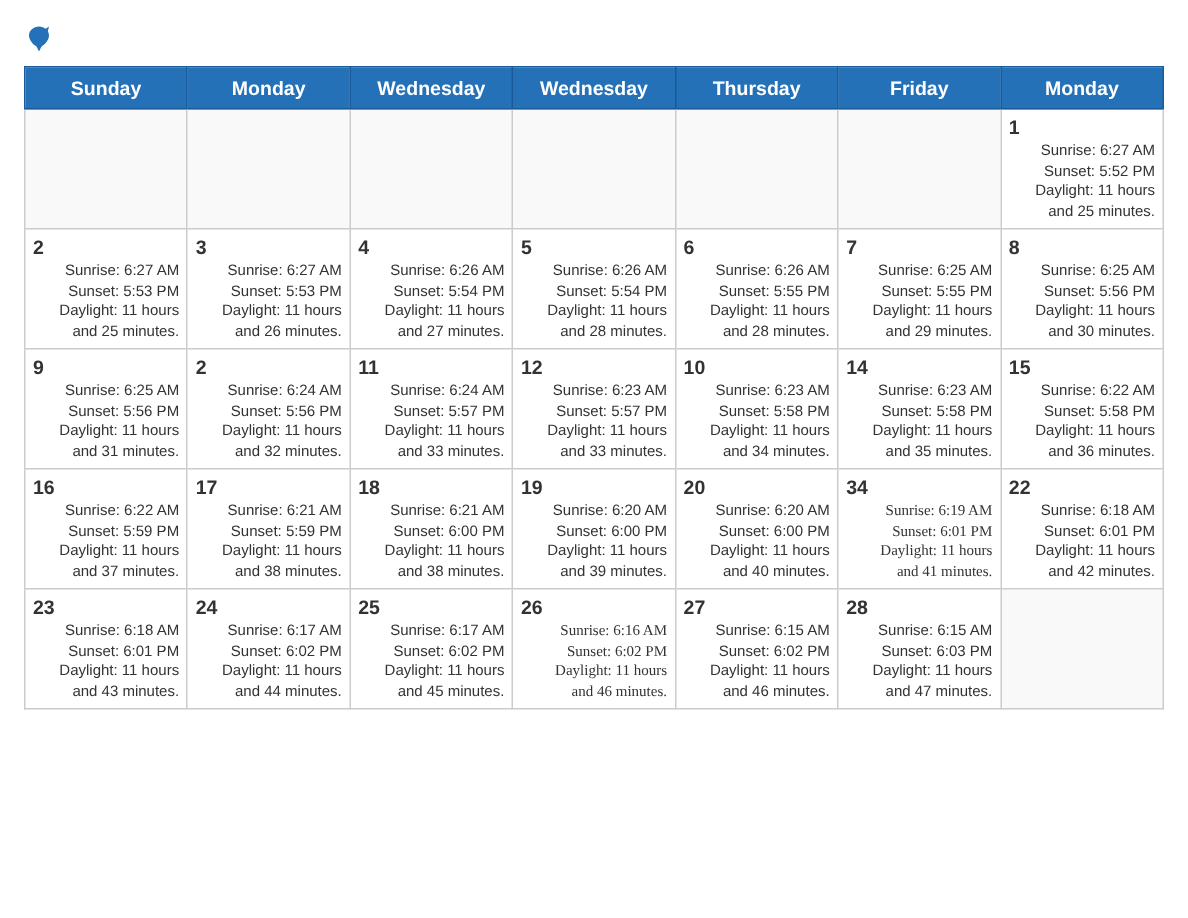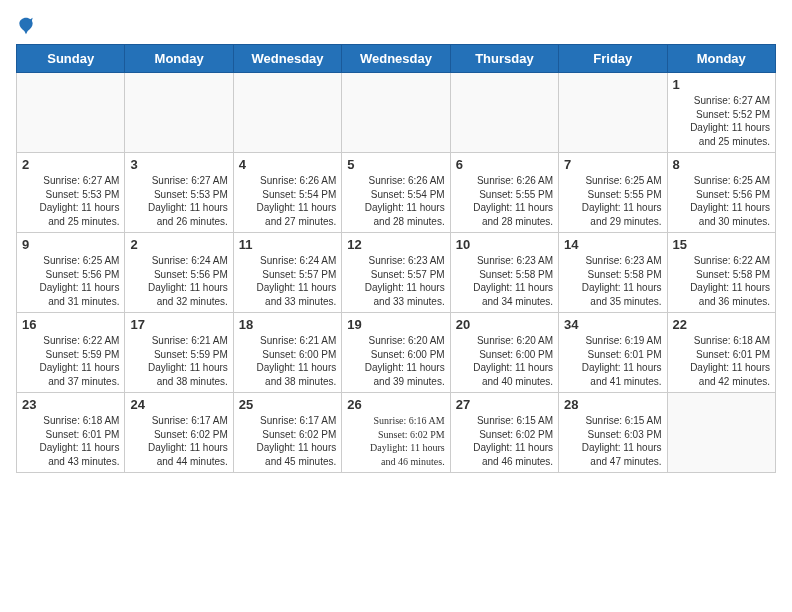--- a/index.html
+++ b/index.html
@@ -267,21 +267,21 @@
         </td>
         <td>
           <div class="day-num">20</div>
           <div class="day-info" style="white-space: pre-line;">Sunrise: 6:20 AM
 Sunset: 6:00 PM
 Daylight: 11 hours
 and 40 minutes.</div>
         </td>
         <td>
           <div class="day-num">34</div>
-          <div class="day-info" style="white-space: pre-line;">Sunrise: 6:19 AM
+          <div class="day-info" style="white-space: pre-line; font-family: Liberation Serif, serif;">Sunrise: 6:19 AM
 Sunset: 6:01 PM
 Daylight: 11 hours
 and 41 minutes.</div>
         </td>
         <td>
           <div class="day-num">22</div>
           <div class="day-info" style="white-space: pre-line;">Sunrise: 6:18 AM
 Sunset: 6:01 PM
 Daylight: 11 hours
 and 42 minutes.</div>

